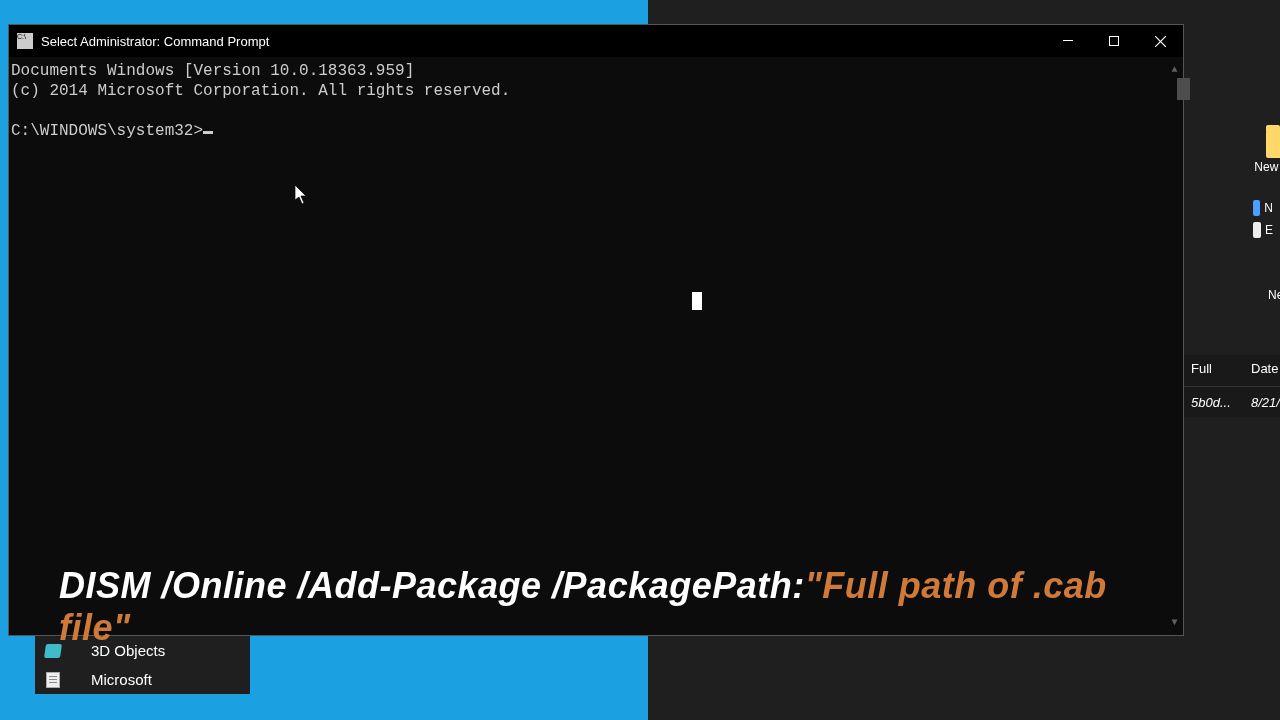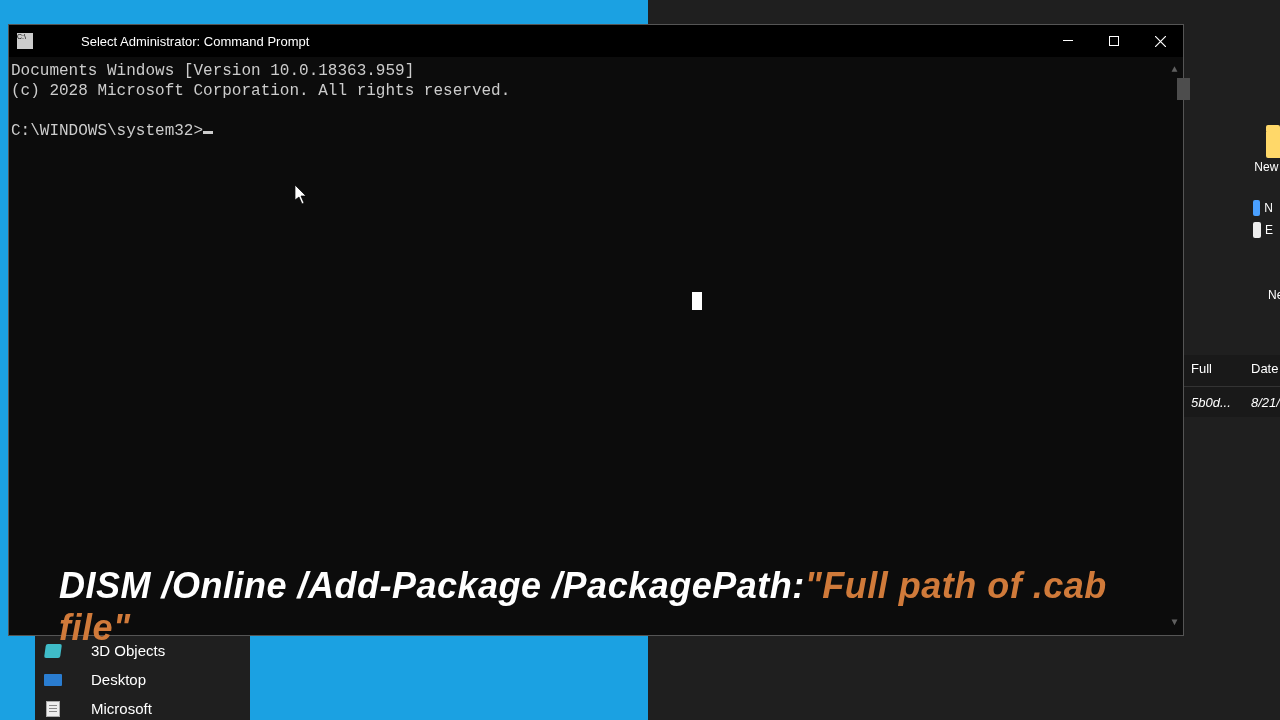--- a/index.html
+++ b/index.html
@@ -45,21 +45,20 @@
     content: "C:\\";
     position: absolute;
     left: 0; top: 0;
     font-size: 7px;
     color: #000;
     line-height: 8px;
   }
   .cmd-title {
     font-size: 13px;
     color: #fff;
-    margin-left: 40px;
   }
   .spacer { flex: 1; }
   .win-controls { display: flex; }
   .win-btn {
     width: 46px;
     height: 32px;
     display: flex;
     align-items: center;
     justify-content: center;
     color: #fff;
@@ -286,26 +285,20 @@
     </div>
   </div>
 </div>
 
 <div class="sidebar">
   <div class="sidebar-item">
     <span class="sb-icon">
         <span class="ico-3d"></span>
       </span>
     <span>3D Objects</span>
-  </div>
-  <div class="sidebar-item">
-    <span class="sb-icon">
-        <span class="ico-desktop"></span>
-      </span>
-    <span>Desktop</span>
   </div>
   <div class="sidebar-item">
     <span class="sb-icon">
         <span class="ico-doc"></span>
       </span>
     <span>Microsoft</span>
   </div>
 </div>
 
 <div class="cmd-window">
@@ -326,21 +319,21 @@
       </div>
       <div class="win-btn close">
         <svg width="11" height="11" viewBox="0 0 11 11">
             <path d="M0 0 L11 11 M11 0 L0 11" stroke="#fff" stroke-width="1.2"></path>
           </svg>
       </div>
     </div>
   </div>
   <div class="cmd-body">
     <div class="cmd-text-area"><span>Documents Windows [Version 10.0.18363.959]</span>
-<span>(c) 2028 Microsoft Corporation. All rights reserved.</span>
+<span>(c) 2014 Microsoft Corporation. All rights reserved.</span>
 
 <span>C:\WINDOWS\system32&gt;</span><span class="blink-cursor"></span>
     </div>
     <div class="scrollbar">
       <div class="sb-arrow">▲</div>
       <div class="sb-track">
         <div class="sb-thumb"></div>
       </div>
       <div class="sb-arrow">▼</div>
     </div>

